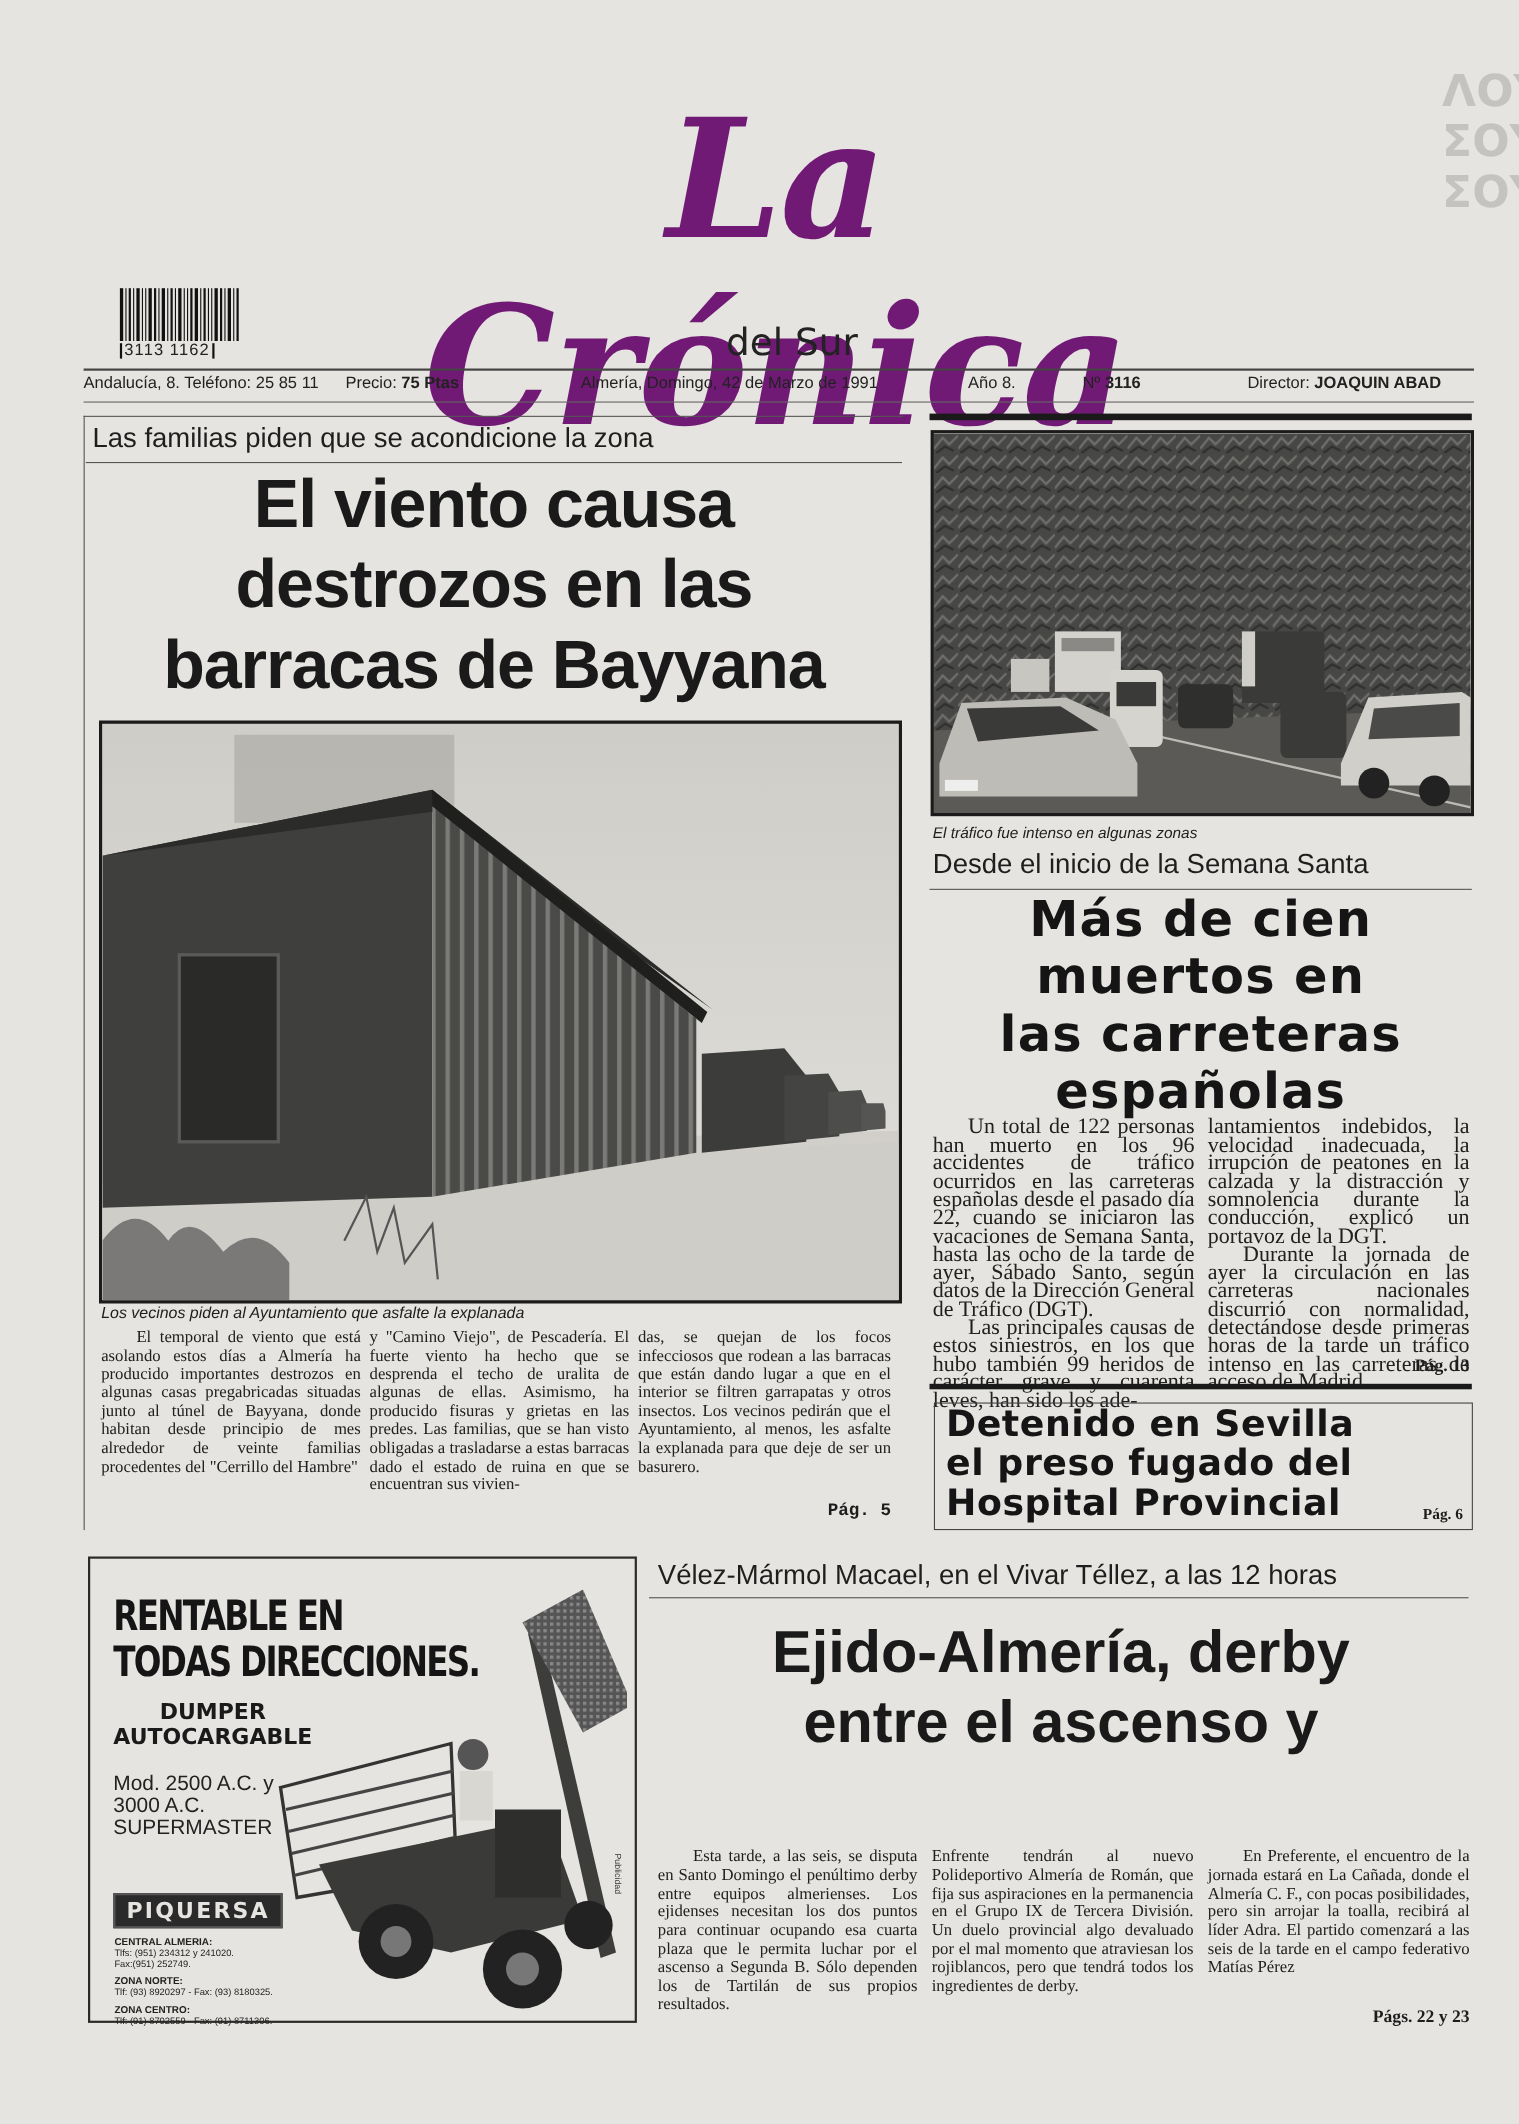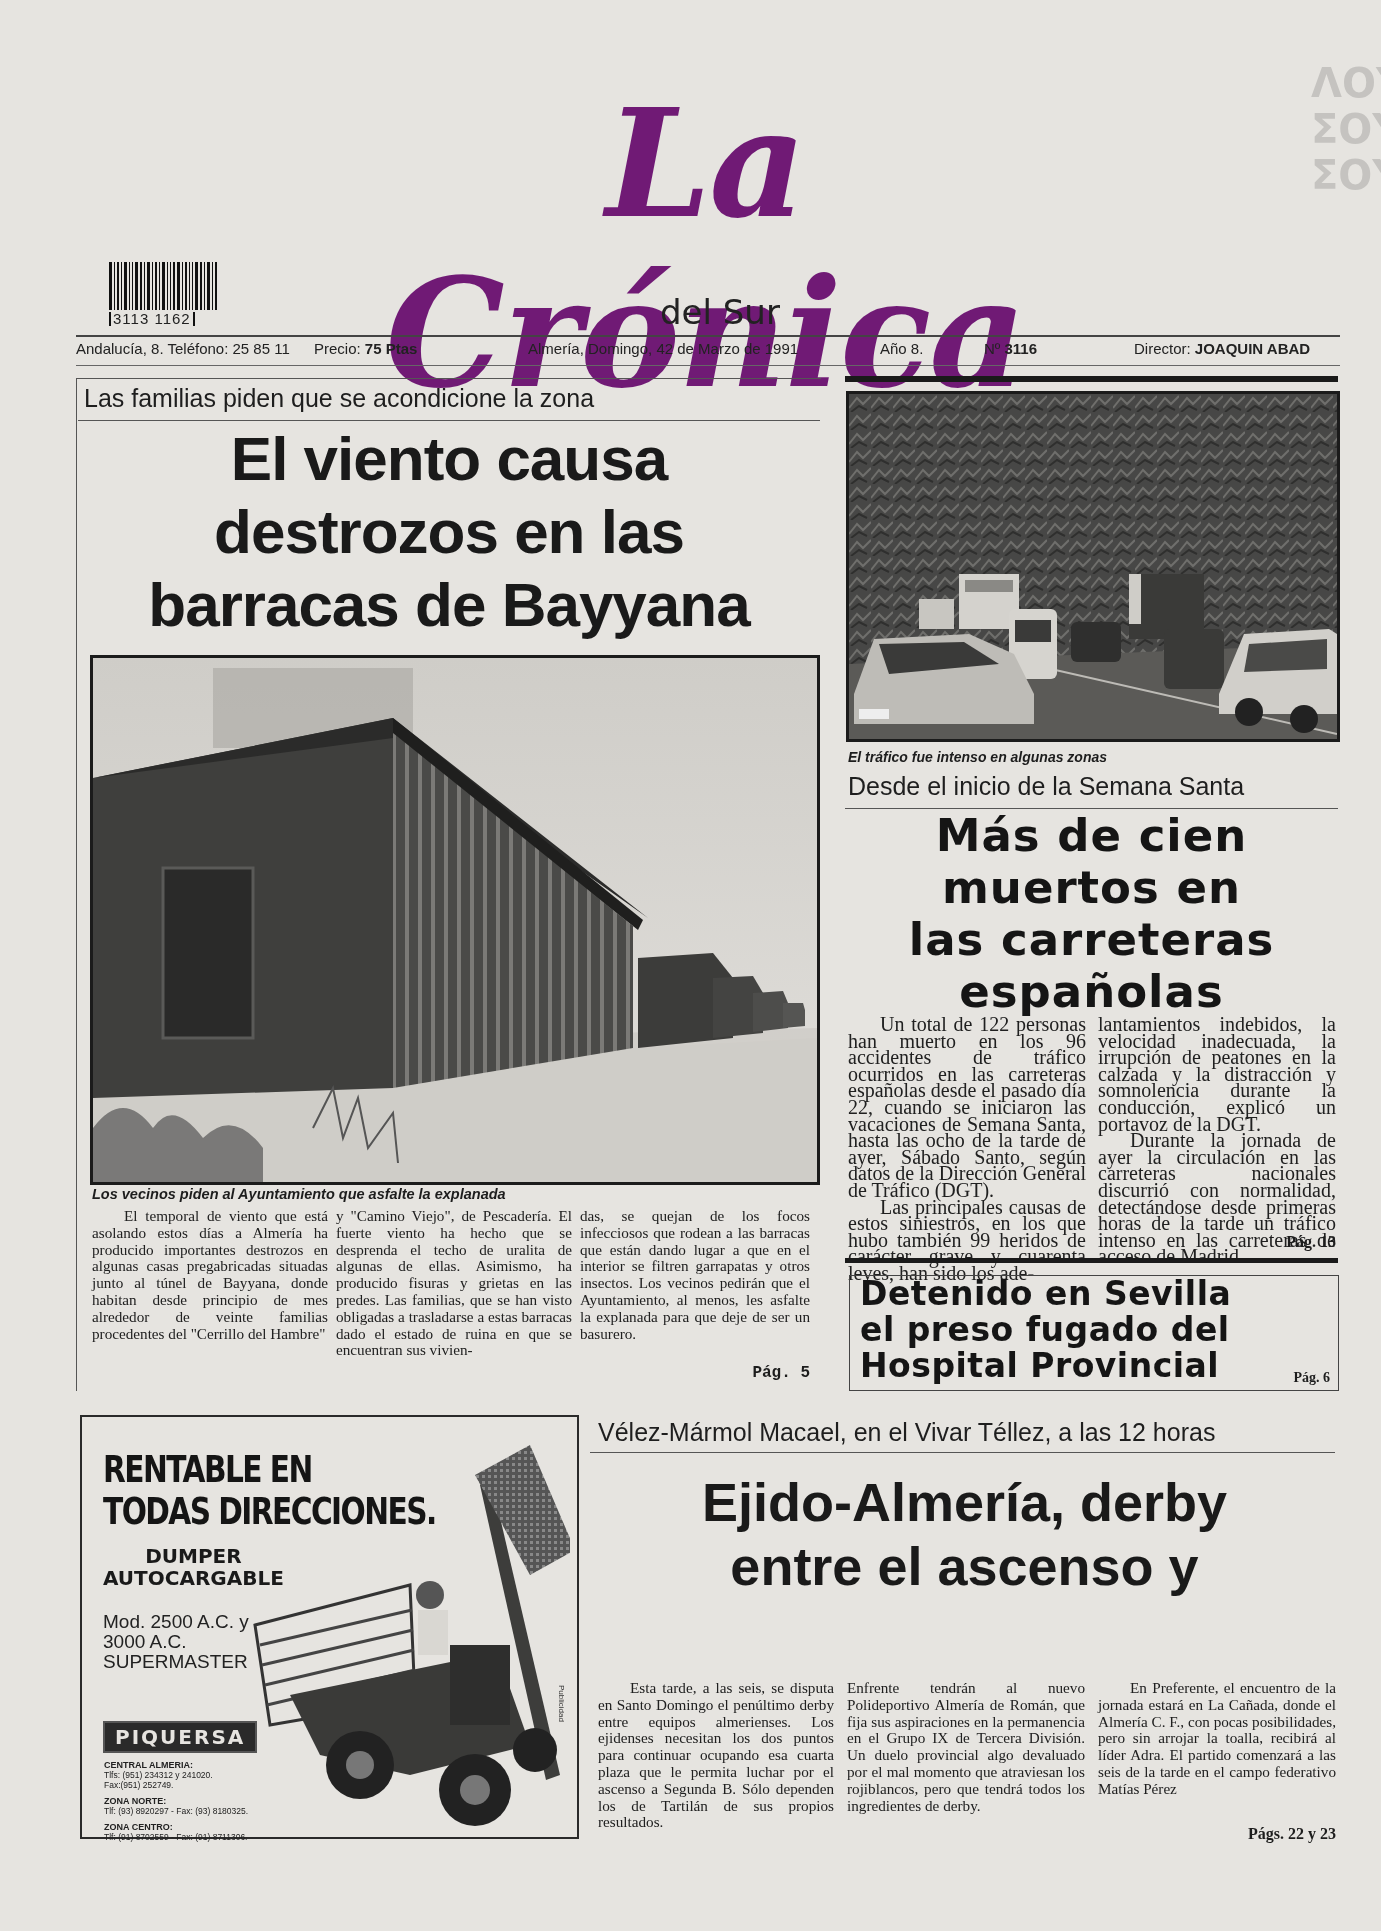--- a/index.html
+++ b/index.html
@@ -41,21 +41,21 @@
   
   .lead-box { left: 76px; top: 378px; width: 744px; height: 1012px;
     border-left: 1px solid #555; border-top: 1px solid #555; }
   .kicker { font-family: "Liberation Sans", sans-serif; font-size: 25px; color: #1e1e1e; white-space: nowrap; }
   .kicker-rule { height: 1px; background: #555; }
   .hl-condensed {
     font-family: "Liberation Sans", sans-serif; font-weight: bold; color: #1a1a1a;
     text-align: center; letter-spacing: -1px;
   }
   .photo-frame { border: 3px solid #1b1b1b; overflow: hidden; }
-  .caption { font-family: "Liberation Sans", sans-serif; font-weight: bold; font-style: italic; font-size: 14.5px; color: #1d1d1d; white-space: nowrap; }
+  .caption { font-family: "Liberation Sans", sans-serif; font-weight: normal; font-style: italic; font-size: 14.5px; color: #1d1d1d; white-space: nowrap; }
   .body-col {
     font-family: "Liberation Serif", serif; font-size: 15.2px; line-height: 16.8px;
     color: #202020; text-align: justify; hyphens: none;
   }
   .body-col p { margin: 0; text-indent: 32px; }
   .body-col p.noindent { text-indent: 0; }
   .pag { font-family: "Liberation Serif", serif; font-weight: bold; font-size: 16px; text-align: right; color: #1d1d1d; }
 
   
   .rc-topbar { left: 845px; top: 376px; width: 493px; height: 6px; background: #1a1a1a; }

